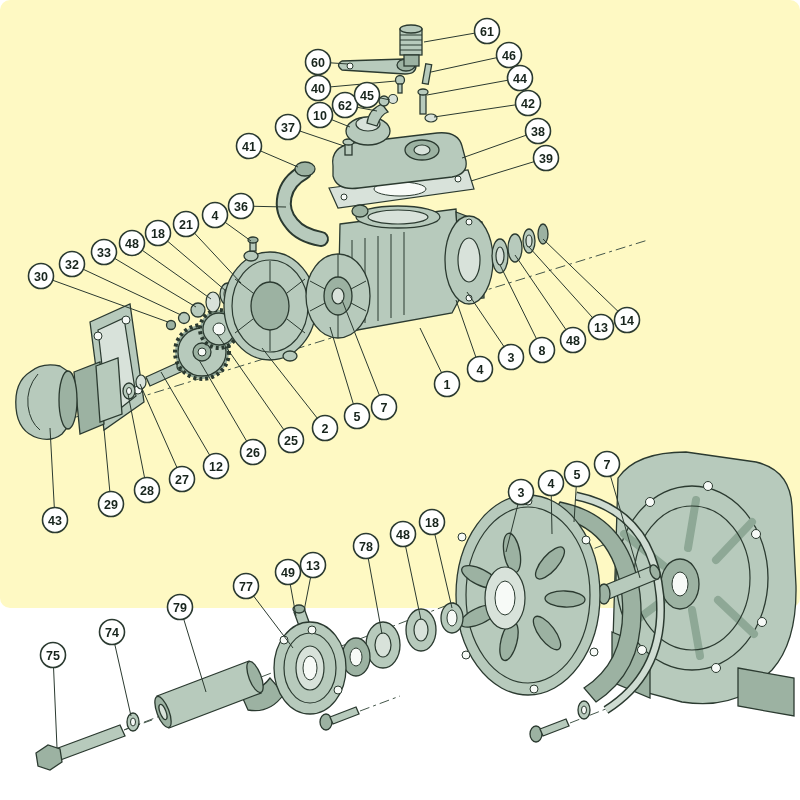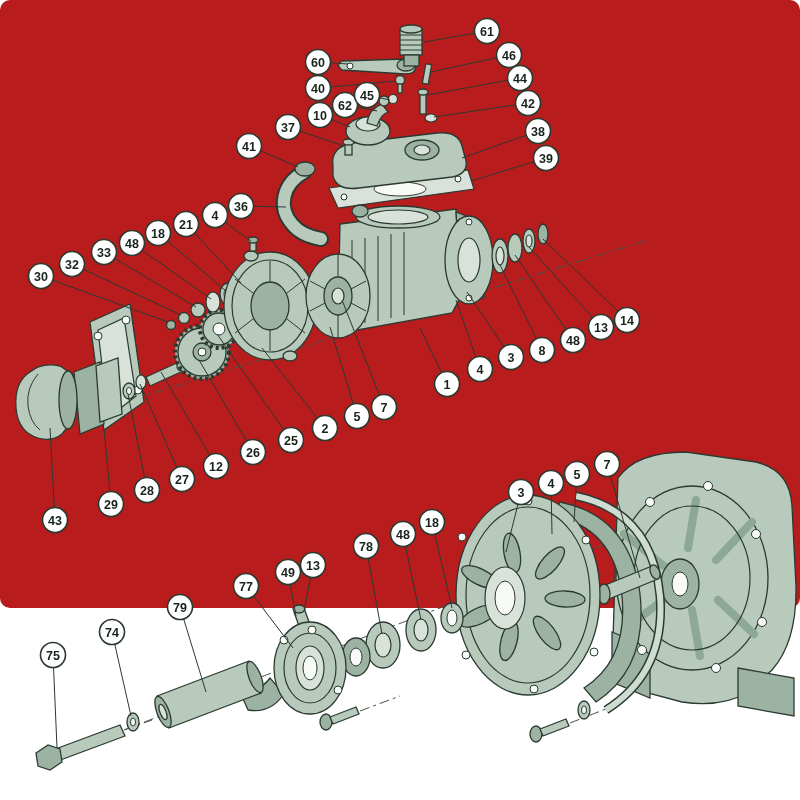--- a/index.html
+++ b/index.html
@@ -1,17 +1,17 @@
 <!DOCTYPE html>
 <html><head>
 <meta charset="utf-8">
 <style>
   html,body{margin:0;padding:0;background:#ffffff;width:800px;height:800px;overflow:hidden;
             font-family:"Liberation Sans",sans-serif;}
-  .stage{position:relative;width:800px;height:608px;background:#b91c1c;border-radius:10px;}
+  .stage{position:relative;width:800px;height:608px;background:#fef9c3;border-radius:10px;}
   
   .p  {fill:#b7cabc;stroke:#2b3a30;stroke-width:1.3;}
   .pd {fill:#9cb2a2;stroke:#2b3a30;stroke-width:1.3;}
   .pl {fill:#d8e2da;stroke:#2b3a30;stroke-width:1.2;}
   .hole{fill:#f7faf7;stroke:#2b3a30;stroke-width:1;}
   .ln {fill:none;stroke:#2b3a30;stroke-width:1;}
   .ln0{fill:none;stroke:#2b3a30;stroke-width:1.2;}
   .cl {fill:none;stroke:#44564a;stroke-width:1;stroke-dasharray:10 4 3 4;}
   .gear-teeth{fill:#9cb2a2;stroke:#2b3a30;stroke-width:4;stroke-dasharray:3 3;}
   .ribs path{fill:none;stroke:#8ea896;stroke-width:8;stroke-linecap:round;}

